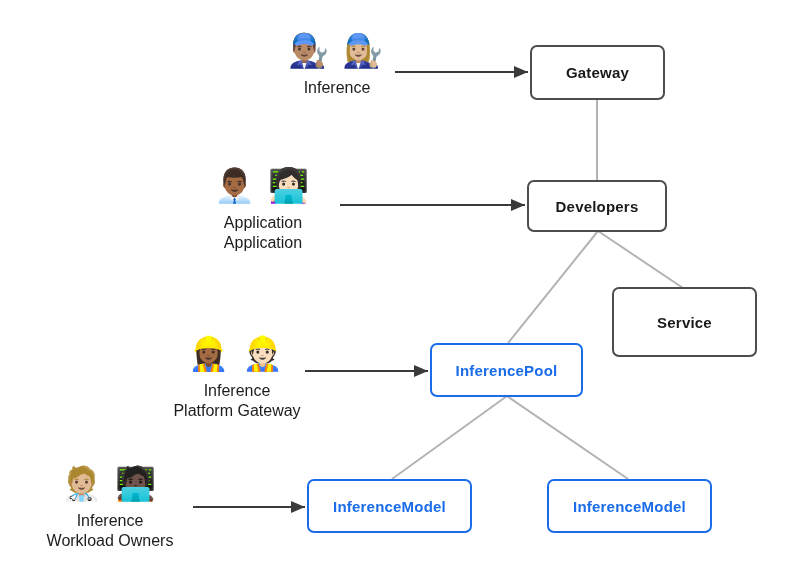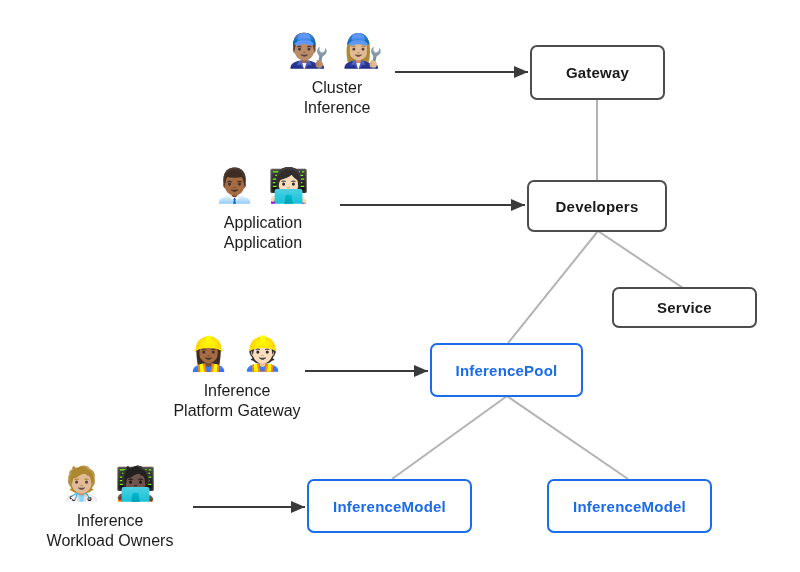--- a/index.html
+++ b/index.html
@@ -39,21 +39,21 @@
     color:var(--node-text-neutral);
     letter-spacing:.2px;
   }
   .node.accent{
     border-color:var(--accent-blue);
     color:var(--accent-blue);
     text-align:center;
   }
   .node-gateway{left:530px;top:45px;width:135px;height:55px;}
   .node-httproute{left:527px;top:180px;width:140px;height:52px;}
-  .node-service{left:612px;top:287px;width:145px;height:41px;}
+  .node-service{left:612px;top:287px;width:145px;height:70px;}
   .node-inferencepool{left:430px;top:343px;width:153px;height:54px;}
   .node-inferencemodel-left{left:307px;top:479px;width:165px;height:54px;}
   .node-inferencemodel-right{left:547px;top:479px;width:165px;height:54px;}
   .persona{
     position:absolute;
     width:164px;
     text-align:center;
     color:var(--label-text);
   }
   .persona .emoji{
@@ -112,21 +112,20 @@
   <div class="node accent node-inferencemodel-left">
     <span>InferenceModel</span>
   </div>
   <div class="node accent node-inferencemodel-right">
     <span>InferenceModel</span>
   </div>
 
   <div class="persona persona-cluster-operators">
     <div class="emoji">👨🏽‍🔧 👩🏼‍🔧</div>
     <div class="plabel">
-      <span>Cluster</span>
       <span>Inference</span>
     </div>
   </div>
 
   <div class="persona persona-application-developers">
     <div class="emoji">👨🏾‍💼 👩🏻‍💻</div>
     <div class="plabel">
       <span>Application</span>
       <span>Application</span>
     </div>

